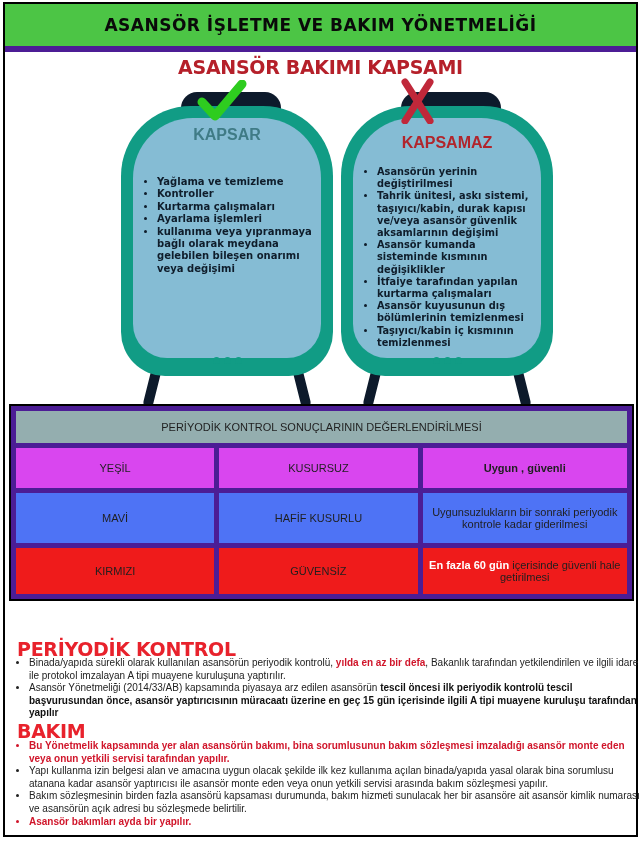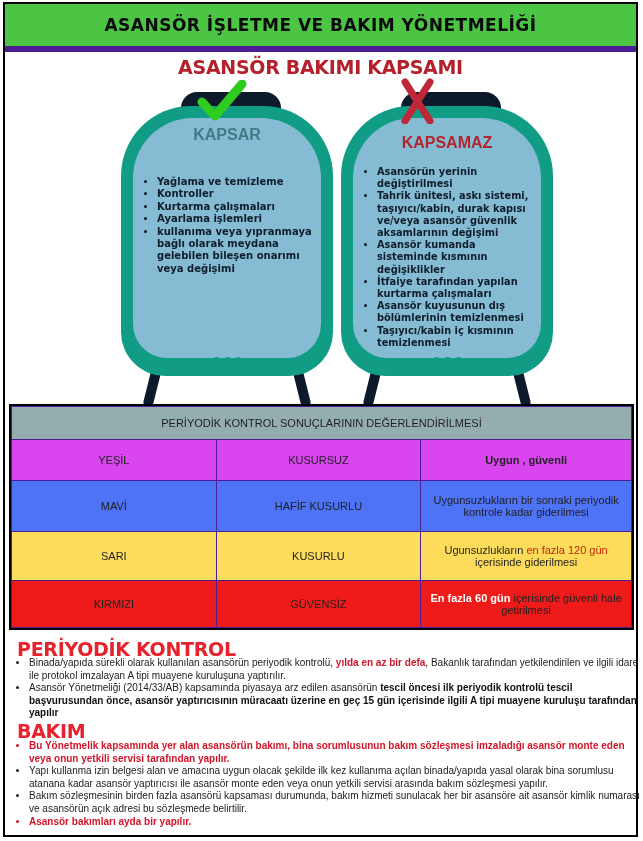--- a/index.html
+++ b/index.html
@@ -26,21 +26,21 @@
   .tv-left ul { top:58px; }
   .tv-right { left:336px; top:88px; }
   .tv-right .label { color:#b1252c; top:16px; }
   .tv-right ul { top:48px; font-size:9.8px; line-height:12.2px; }
 
   .check { position:absolute; left:192px; top:76px; }
   .cross { position:absolute; left:392px; top:74px; }
 
   .table-wrap { position:absolute; left:4px; top:400px; width:625px; border:2px solid #000; box-sizing:border-box; }
   .table-wrap table { width:100%; border-collapse:collapse; font-family:"Liberation Sans", sans-serif; font-size:11px; }
-  .table-wrap td { border:1px solid #4c1d95; text-align:center; vertical-align:middle; padding:0 6px; color:#1f1f1f; }
+  .table-wrap td { border:5px solid #4c1d95; text-align:center; vertical-align:middle; padding:0 6px; color:#1f1f1f; }
   .table-wrap .thead td { background:#94aeaf; height:32px; font-size:11px; }
   .row-green td { background:#d946ef; height:40px; }
   .row-blue td { background:#4e73f5; height:50px; }
   .row-yellow td { background:#fddc5c; height:48px; }
   .row-red td { background:#ef1b1b; height:46px; }
   .hl-red { color:#c0260e; }
   .hl-white { color:#ffffff; font-weight:bold; }
   .bold { font-weight:bold; }
 
   .sec-title { position:absolute; left:12px; font-family:"DejaVu Sans", sans-serif; font-weight:bold; font-size:19px; color:#e8222c; letter-spacing:-0.3px; }
@@ -116,25 +116,20 @@
       <tr class="row-green">
         <td style="width:33%">YEŞİL</td>
         <td style="width:33%">KUSURSUZ</td>
         <td><span class="bold">Uygun , güvenli</span></td>
       </tr>
       <tr class="row-blue">
         <td>MAVİ</td>
         <td>HAFİF KUSURLU</td>
         <td><span>Uygunsuzlukların bir sonraki periyodik kontrole kadar giderilmesi</span></td>
       </tr>
-      <tr class="row-yellow">
-        <td>SARI</td>
-        <td>KUSURLU</td>
-        <td><span>Ugunsuzlukların </span><span class="hl-red">en fazla 120 gün</span><span> içerisinde giderilmesi</span></td>
-      </tr>
       <tr class="row-red">
         <td>KIRMIZI</td>
         <td>GÜVENSİZ</td>
         <td><span class="hl-white">En fazla 60 gün</span><span> içerisinde güvenli hale getirilmesi</span></td>
       </tr>
     </tbody>
       </table>
   </div>
 
   <div class="sec-title" style="top:634px;">PERİYODİK KONTROL</div>

